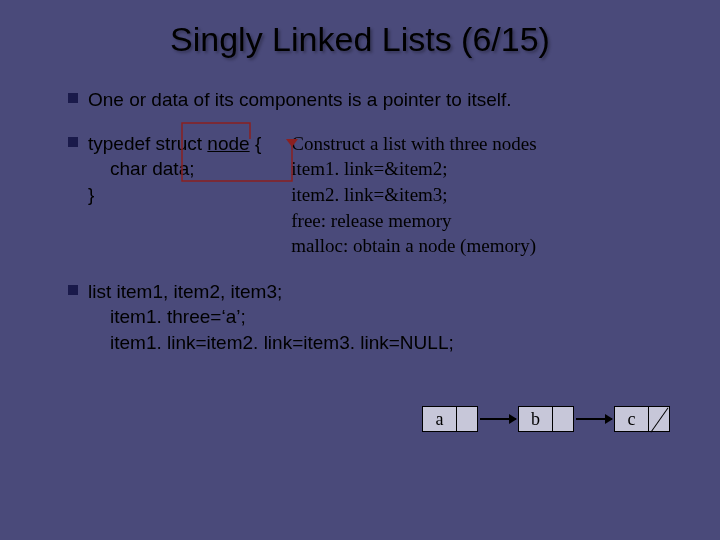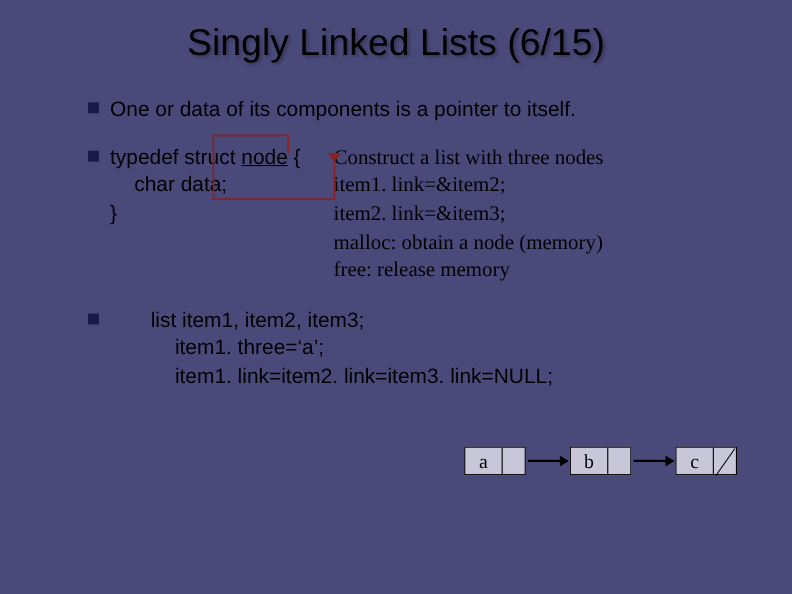--- a/index.html
+++ b/index.html
@@ -8,21 +8,21 @@
     height: 540px;
     background: #4a4a7a;
     font-family: Arial, sans-serif;
     color: #000;
     overflow: hidden;
     position: relative;
   }
   .slide {
     width: 100%;
     height: 100%;
-    padding: 20px 52px;
+    padding: 20px 40px;
   }
   .title {
     font-size: 34px;
     font-weight: normal;
     text-align: center;
     color: #000;
     margin-bottom: 28px;
     text-shadow: 2px 2px 3px rgba(0,0,0,0.3);
   }
   .section-head {
@@ -77,21 +77,20 @@
     line-height: 1.35;
     flex: 1;
   }
   .bottom {
     margin-top: 20px;
     margin-left: 28px;
     font-size: 19px;
     line-height: 1.35;
     display: flex;
     align-items: flex-start;
-    gap: 37px;
   }
   .bottom-left { }
   .nodes {
     position: absolute;
     right: 50px;
     bottom: 108px;
     display: flex;
     align-items: center;
     font-family: "Times New Roman", serif;
     font-size: 18px;
@@ -173,22 +172,22 @@
           <div>typedef struct <span class="underline">node</span> {</div>
           <div class="indent">char data;</div>
           <div>}</div>
         </div>
       </div>
     </div>
     <div class="right-text">
       <div>Construct a list with three nodes</div>
       <div>item1. link=&amp;item2;</div>
       <div>item2. link=&amp;item3;</div>
+      <div>free: release memory</div>
       <div>malloc: obtain a node (memory)</div>
-      <div>free: release memory</div>
     </div>
   </div>
 
   <div class="bottom">
     <span class="bullet-sub"></span>
     <div class="bottom-left">
       <div>list item1, item2, item3;</div>
       <div class="indent">item1. three=‘a’;</div>
       <div class="indent">item1. link=item2. link=item3. link=NULL;</div>
     </div>

